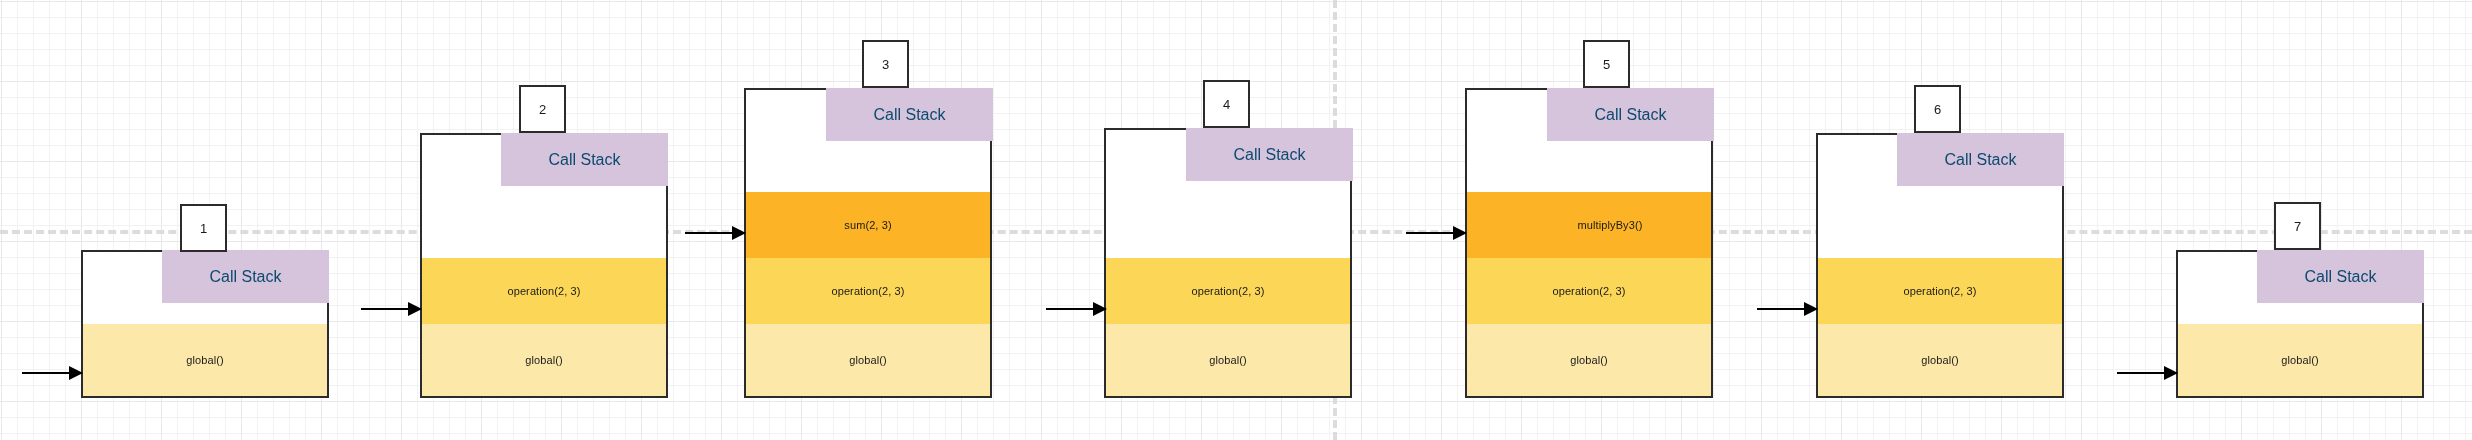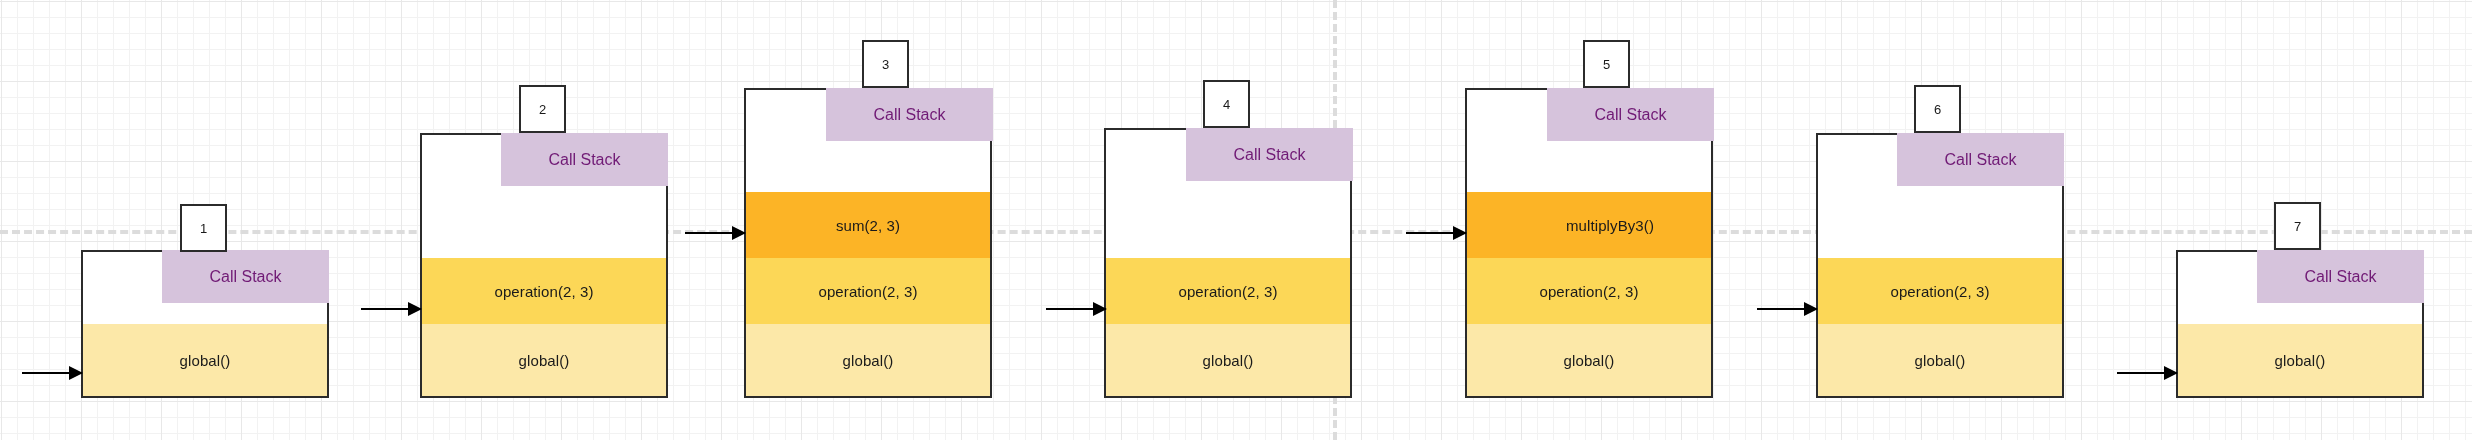--- a/index.html
+++ b/index.html
@@ -63,34 +63,34 @@
     bottom: 0;
     display: flex;
     flex-direction: column-reverse;
   }
 
   .frame {
     box-sizing: border-box;
     display: flex;
     align-items: center;
     justify-content: center;
-    font-size: 15px;
+    font-size: 11px;
     color: #1a1a1a;
     letter-spacing: 0.1px;
   }
 
   .title-chip {
     position: absolute;
     box-sizing: border-box;
     display: flex;
     align-items: center;
     justify-content: center;
     background: #d6c3dc;
     font-size: 16px;
-    color: #701a75;
+    color: #0c4a6e;
     z-index: 4;
   }
 
   .badge {
     position: absolute;
     box-sizing: border-box;
     border: 2px solid #2b2b2b;
     background: #ffffff;
     display: flex;
     align-items: center;

